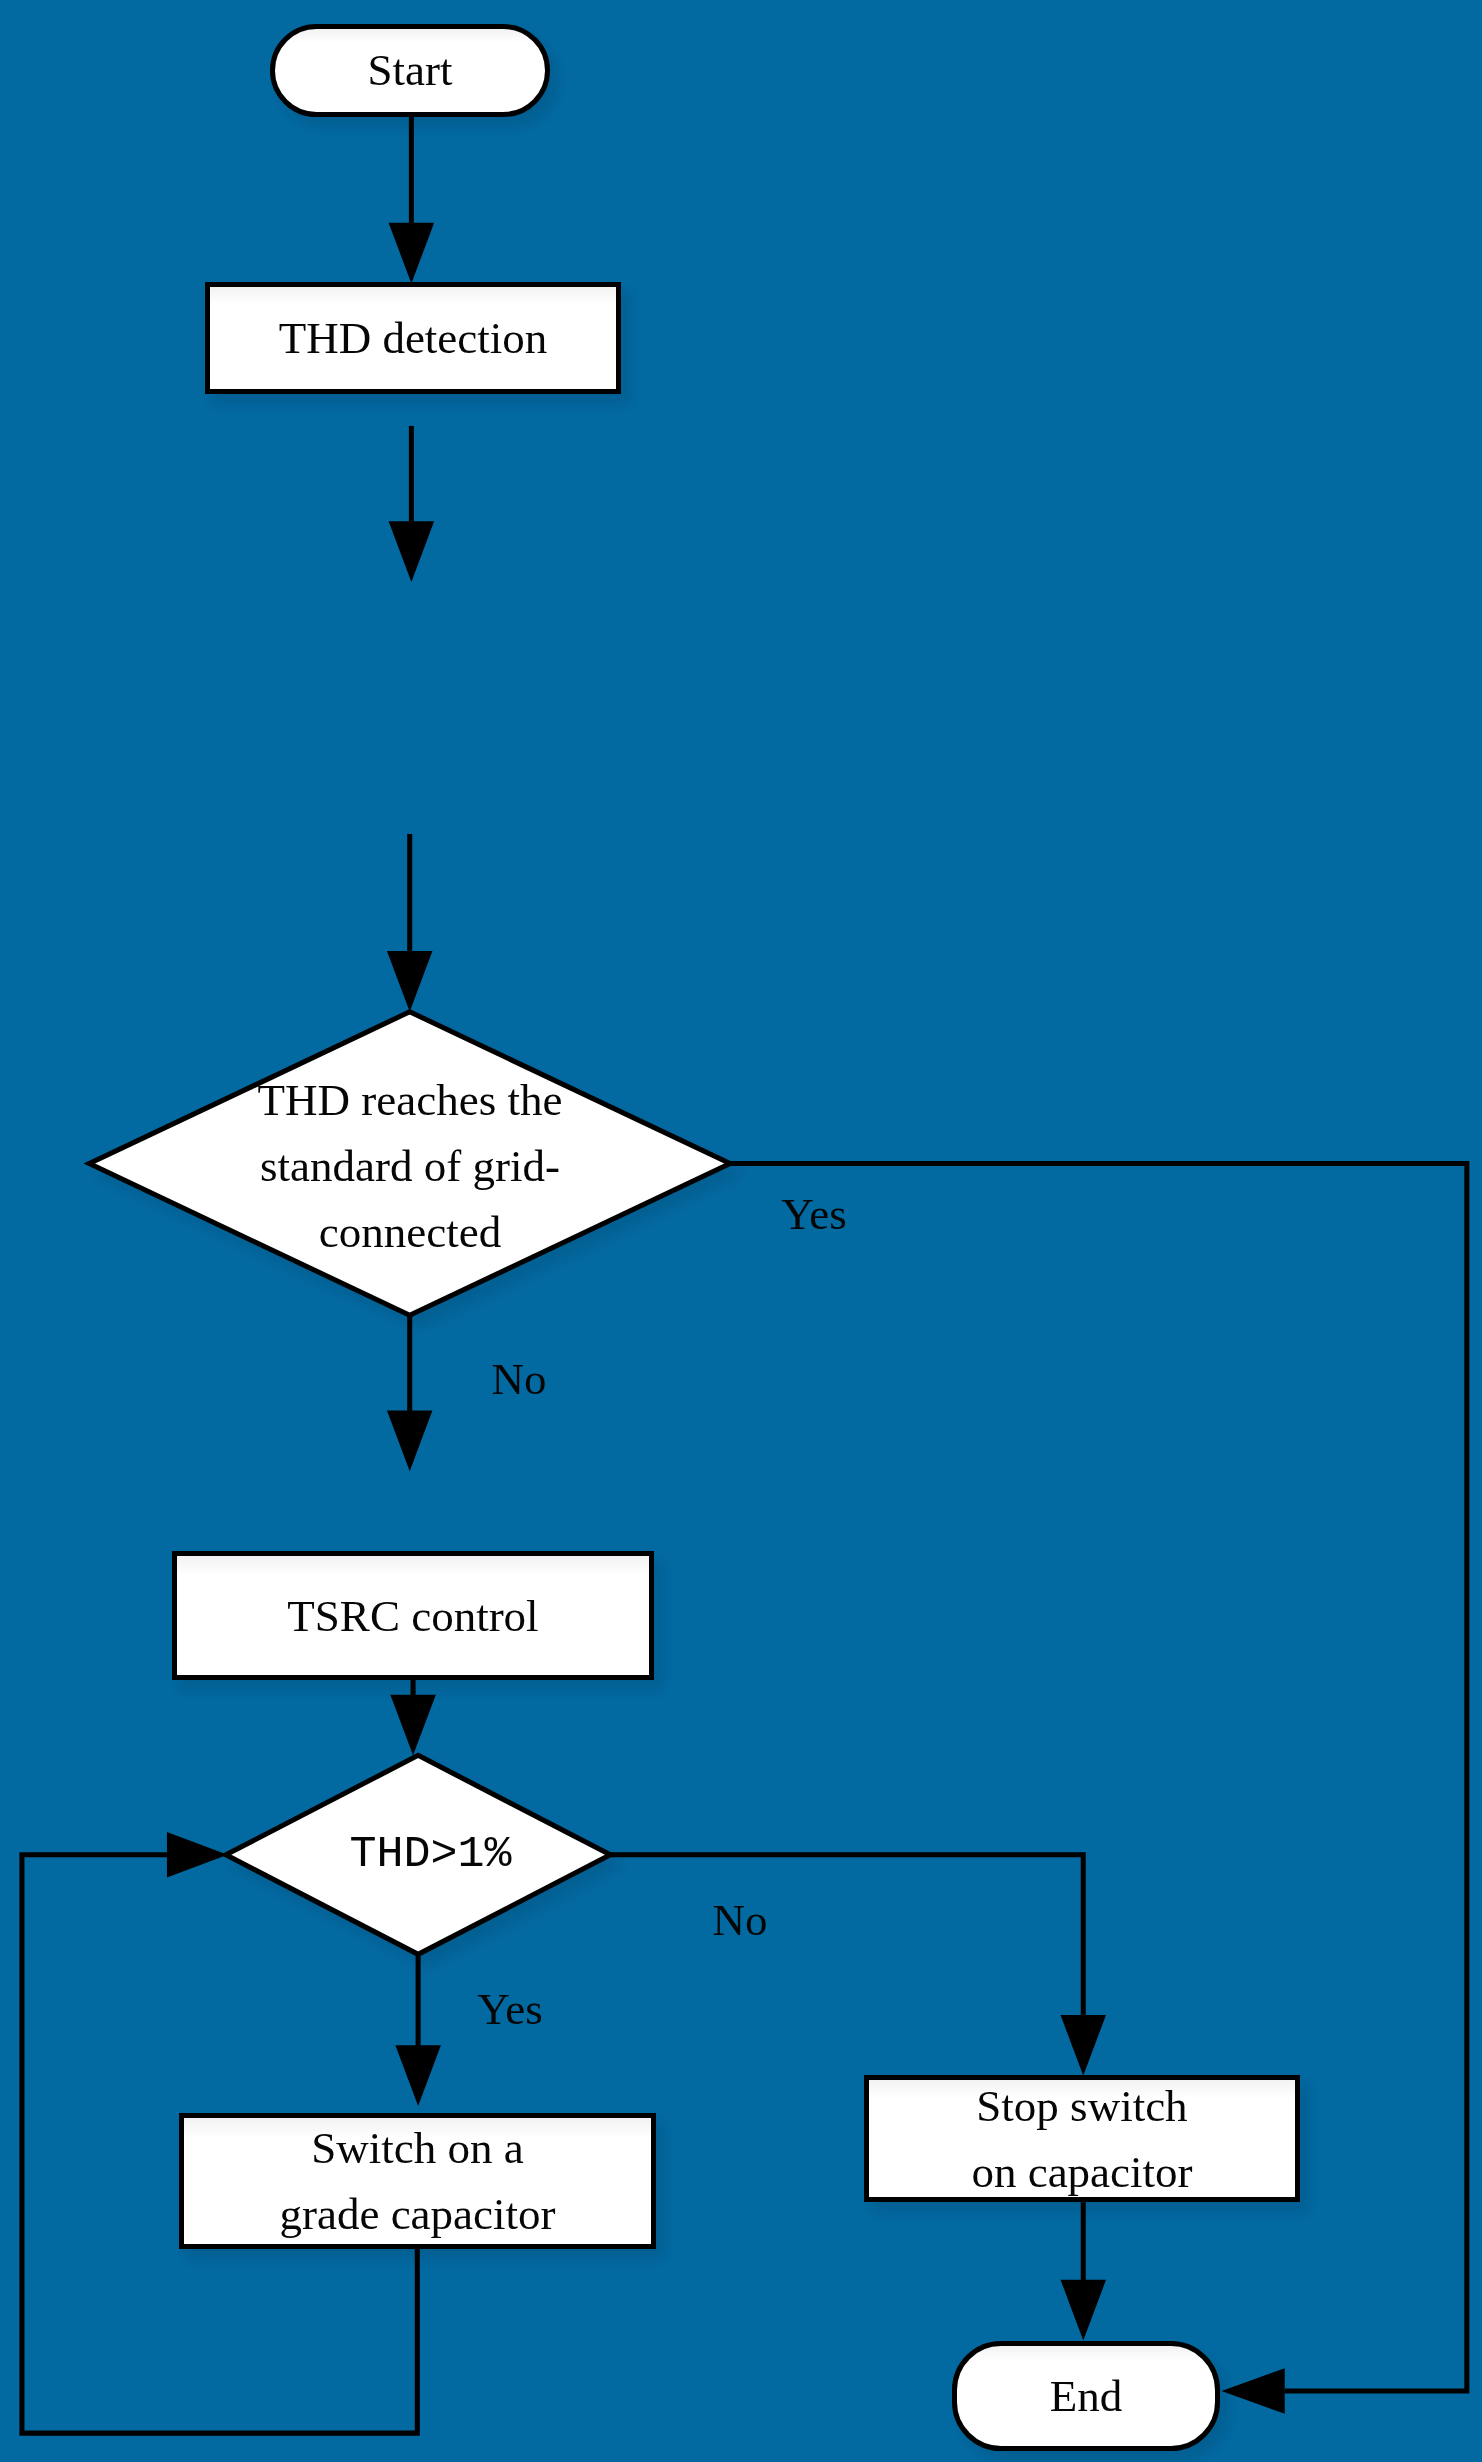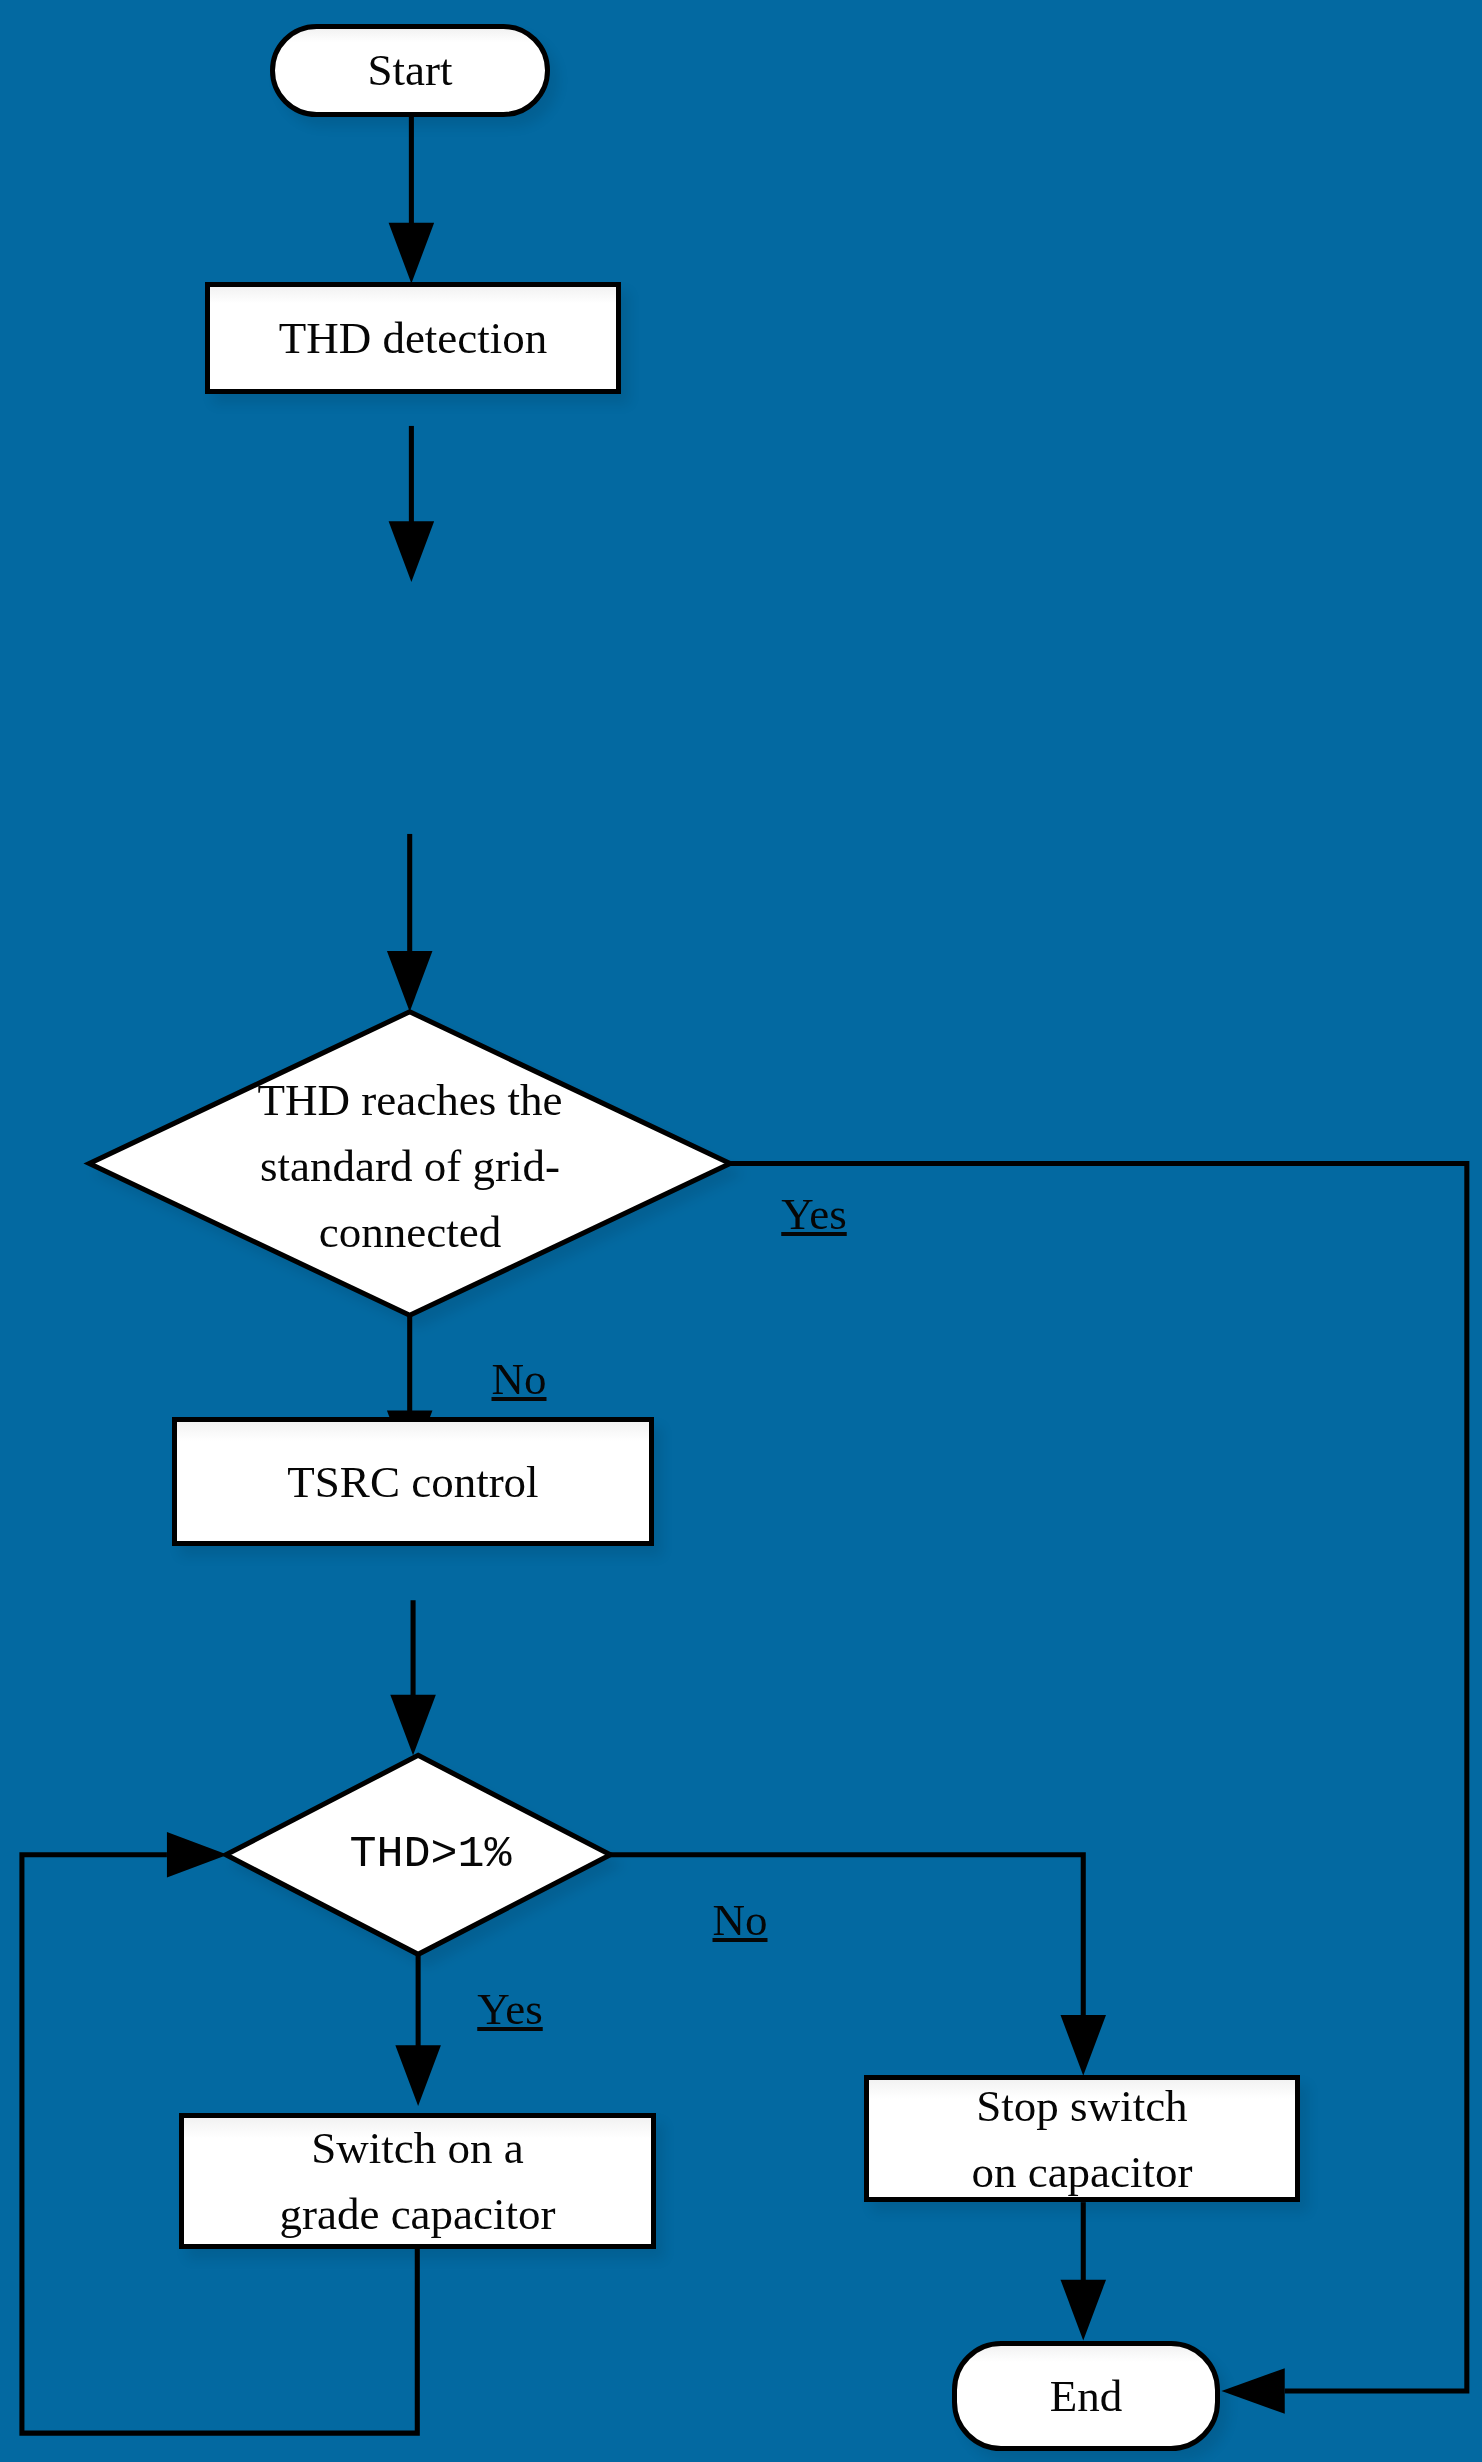--- a/index.html
+++ b/index.html
@@ -31,21 +31,20 @@
     text-align:center;
     font-size:45px;
     line-height:66px;
     white-space:pre-line;
   }
   .elabel{
     position:absolute;
     width:186px;height:54px;
     display:flex;align-items:center;justify-content:center;
     font-size:45px;
-    text-decoration:underline;
   }
 </style>
 </head>
 <body>
 
 <div class="canvas">
 
   <svg class="layer" viewBox="0 0 1758 2920">
     <defs>
       <filter id="ds" x="-20%" y="-20%" width="140%" height="140%">
@@ -81,21 +80,21 @@
 
     <polygon points="486,1200 866,1380 486,1560 106,1380" fill="#ffffff" stroke="#000000" stroke-width="6" filter="url(#ds)"></polygon>
     <polygon points="496,2082 724,2200 496,2318 268,2200" fill="#ffffff" stroke="#000000" stroke-width="6" filter="url(#ds)"></polygon>
   </svg>
 
   <div class="node terminator" style="left:270px;top:23.6px;width:280px;height:93px;">Start</div>
 
   <div class="node" style="left:205px;top:282px;width:416px;height:112px;">THD detection</div>
 
 
-  <div class="node" style="left:172px;top:1417px;width:482px;height:129px;">TSRC control</div>
+  <div class="node" style="left:172px;top:1551px;width:482px;height:129px;">TSRC control</div>
 
   <div class="node" style="left:179px;top:2106px;width:477px;height:136px;margin-top:7px;">Switch on a
 grade capacitor</div>
 
   <div class="node" style="left:864px;top:2075px;width:436px;height:127px;">Stop switch
 on capacitor</div>
 
   <div class="node terminator" style="left:952px;top:2341px;width:268px;height:110px;">End</div>
 
   <div class="dtext" style="left:157px;top:1067px;width:506px;">THD reaches the

